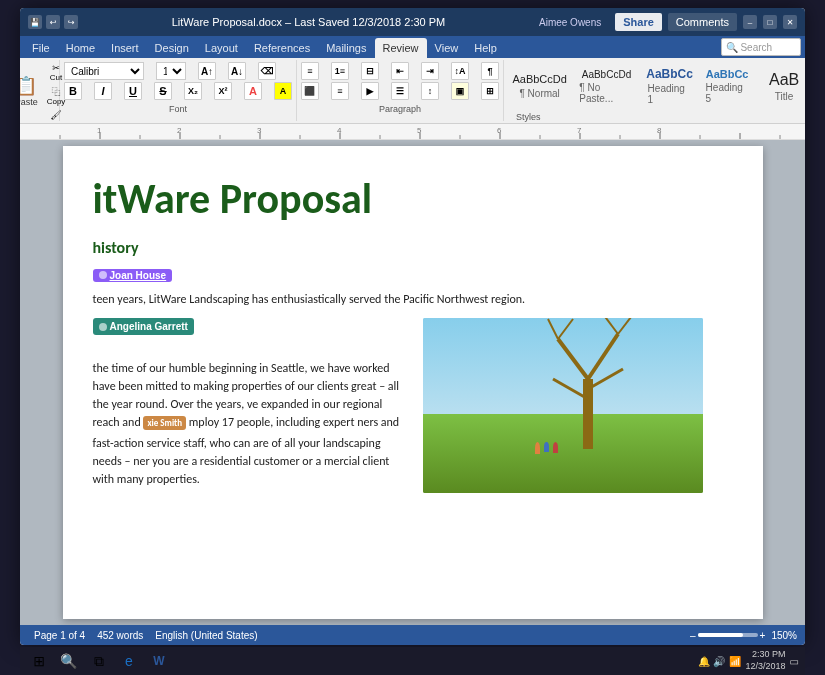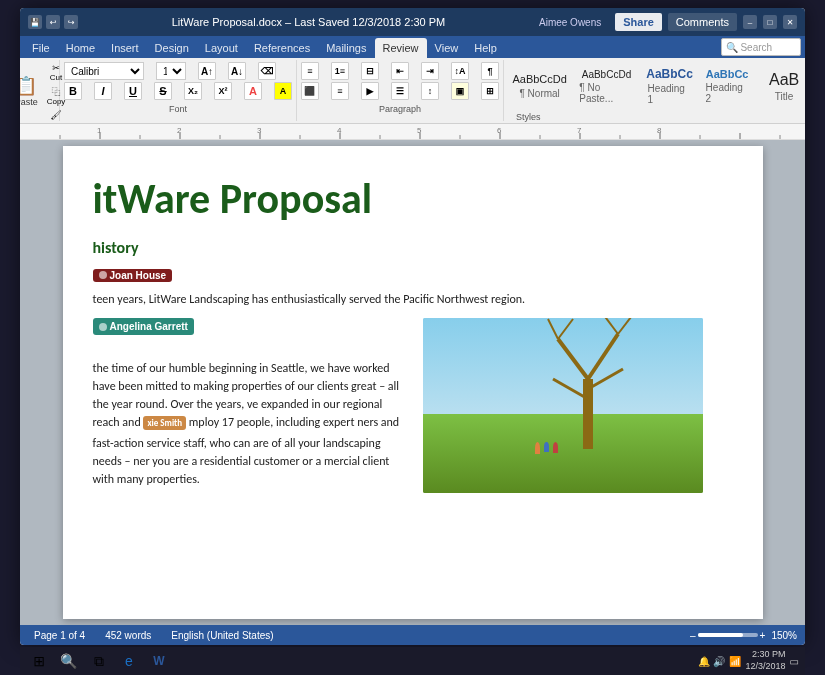--- a/index.html
+++ b/index.html
@@ -385,21 +385,21 @@
       gap: 3px;
       padding: 1px 6px;
       border-radius: 3px;
       font-size: 10px;
       font-weight: 600;
       color: #fff;
       margin-bottom: 4px;
       cursor: pointer;
     }
 
-    .annotation-pink { background: #7f1d1d; }
+    .annotation-pink { background: #8b5cf6; text-decoration: underline; }
     .annotation-teal { background: #2a8a7a; }
     .annotation-orange { background: #c84; text-align: right; }
 
     .annotation-dot {
       width: 8px;
       height: 8px;
       border-radius: 50%;
       background: rgba(255,255,255,0.6);
     }
 
@@ -408,21 +408,21 @@
       background: #2b579a;
       height: 20px;
       display: flex;
       align-items: center;
       padding: 0 8px;
       justify-content: space-between;
       font-size: 10px;
       color: #fff;
     }
 
-    .status-left { display: flex; gap: 20px; padding-left: 6px; }
+    .status-left { display: flex; gap: 12px; padding-left: 6px; }
     .status-right {
       display: flex;
       align-items: center;
       gap: 8px;
     }
 
     .zoom-control {
       display: flex;
       align-items: center;
       gap: 2px;
@@ -606,21 +606,21 @@
         <div class="style-item">
           <div class="style-preview" style="font-size:10px;color:#222;">AaBbCcDd</div>
           <div class="style-label">¶ No Paste...</div>
         </div>
         <div class="style-item">
           <div class="style-preview" style="font-size:12px;color:#2b579a;font-weight:bold;">AaBbCc</div>
           <div class="style-label">Heading 1</div>
         </div>
         <div class="style-item">
           <div class="style-preview" style="font-size:11px;color:#2e75b6;font-weight:bold;">AaBbCc</div>
-          <div class="style-label">Heading 2</div>
+          <div class="style-label">Heading 5</div>
         </div>
         <div class="style-item">
           <div class="style-preview" style="font-size:16px;color:#222;">AaB</div>
           <div class="style-label">Title</div>
         </div>
         <div class="style-item">
           <div class="style-preview" style="font-size:10px;color:#777;">AaBbCcD</div>
           <div class="style-label">Subtitle</div>
         </div>
         <div class="style-item">

